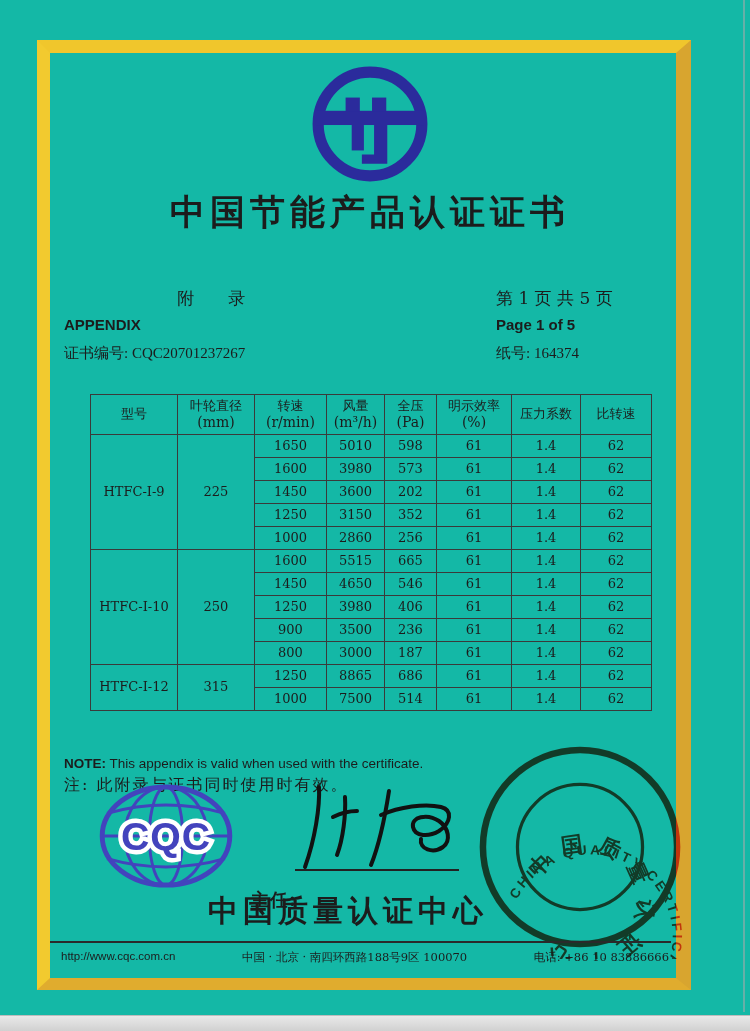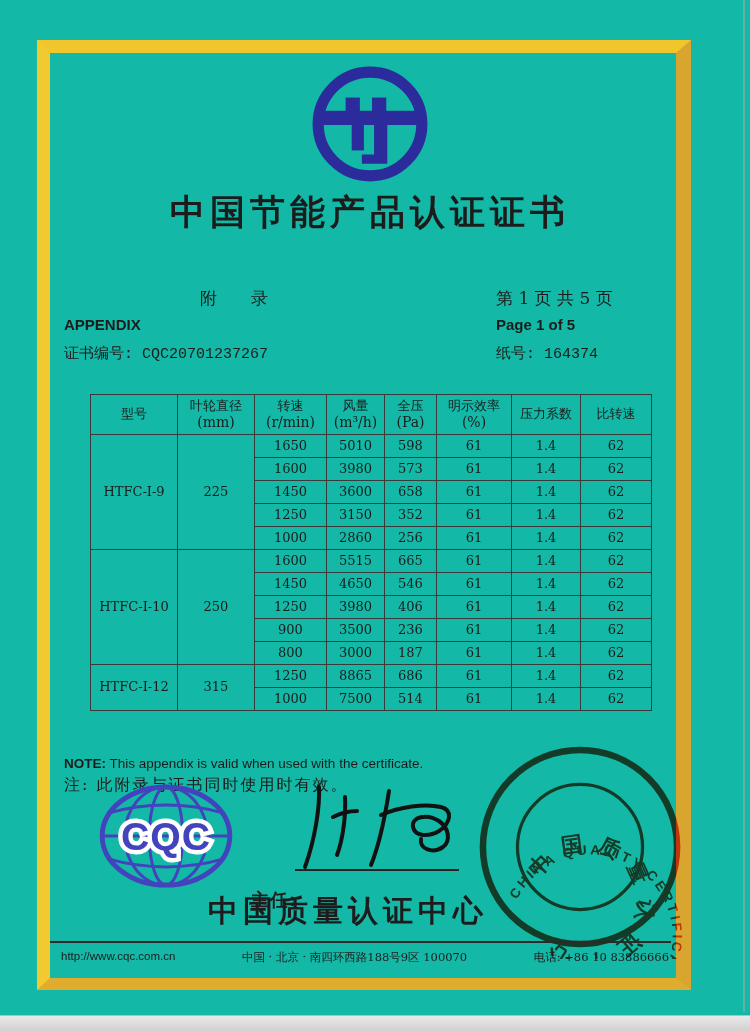--- a/index.html
+++ b/index.html
@@ -16,21 +16,21 @@
   .jie-logo{left:308px;top:63px;width:124px;height:122px;}
 
   .cert-title{left:50px;top:189px;width:640px;text-align:center;
               font-size:35px;font-weight:bold;letter-spacing:5px;white-space:nowrap;}
 
   
   .hdr-left{left:64px;top:287px;}
   .hdr-right{left:496px;top:287px;}
   .hdr-cn{font-family:"DejaVu Serif",serif;font-size:17px;height:29px;white-space:pre;text-align:right;}
   .hdr-en{font-size:15px;font-weight:bold;height:28px;}
-  .hdr-no{font-family:Liberation Mono, monospace;font-size:15px;height:26px;}
+  .hdr-no{font-family:Liberation Serif, serif;font-size:15px;height:26px;}
 
   
   .spec-table{left:58px;top:394px;border-collapse:collapse;table-layout:fixed;
               font-family:"DejaVu Serif",serif;font-size:13px;margin-left:32px;}
   .spec-table td,.spec-table th{border:1px solid #3a3a3a;text-align:center;vertical-align:middle;
               padding:0;font-weight:normal;line-height:1.15;}
   .spec-table th{height:39px;}
   .spec-table td{height:22px;}
   .th-sub{font-size:14px;}
 
@@ -154,21 +154,21 @@
           <td>1600</td>
           <td>3980</td>
           <td>573</td>
           <td>61</td>
           <td>1.4</td>
           <td>62</td>
         </tr>
         <tr>
           <td>1450</td>
           <td>3600</td>
-          <td>658</td>
+          <td>202</td>
           <td>61</td>
           <td>1.4</td>
           <td>62</td>
         </tr>
         <tr>
           <td>1250</td>
           <td>3150</td>
           <td>352</td>
           <td>61</td>
           <td>1.4</td>

